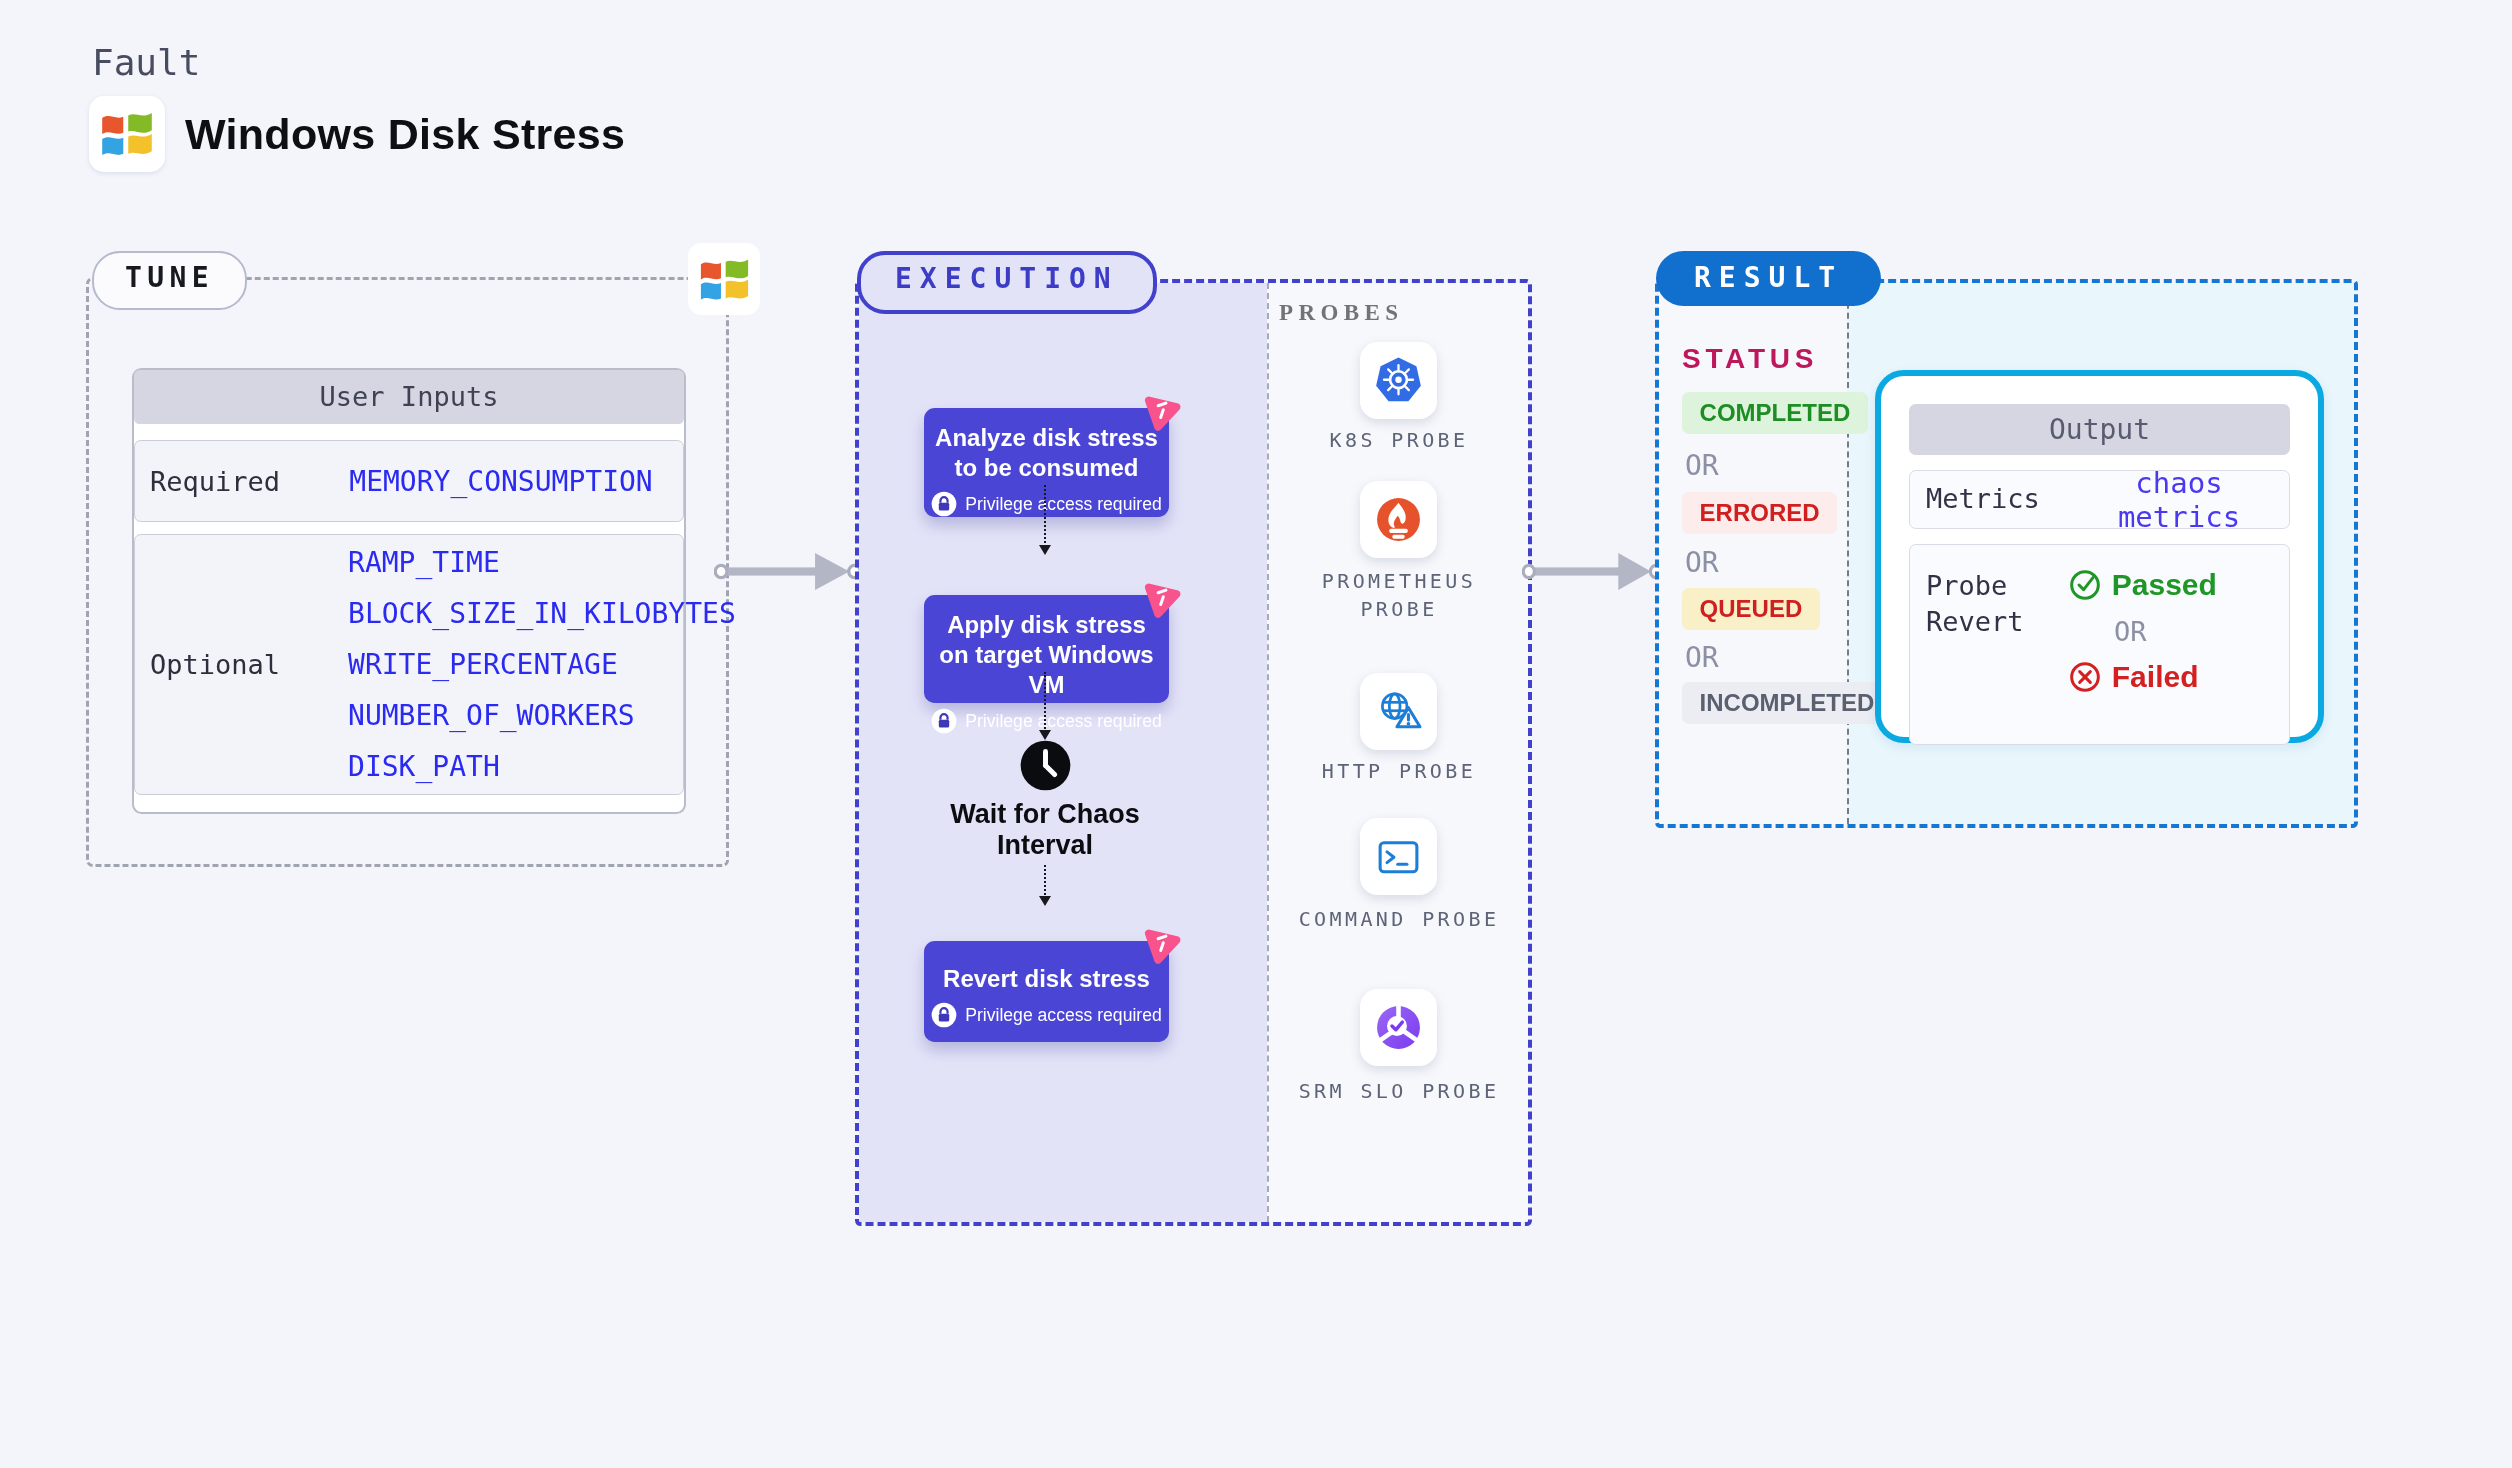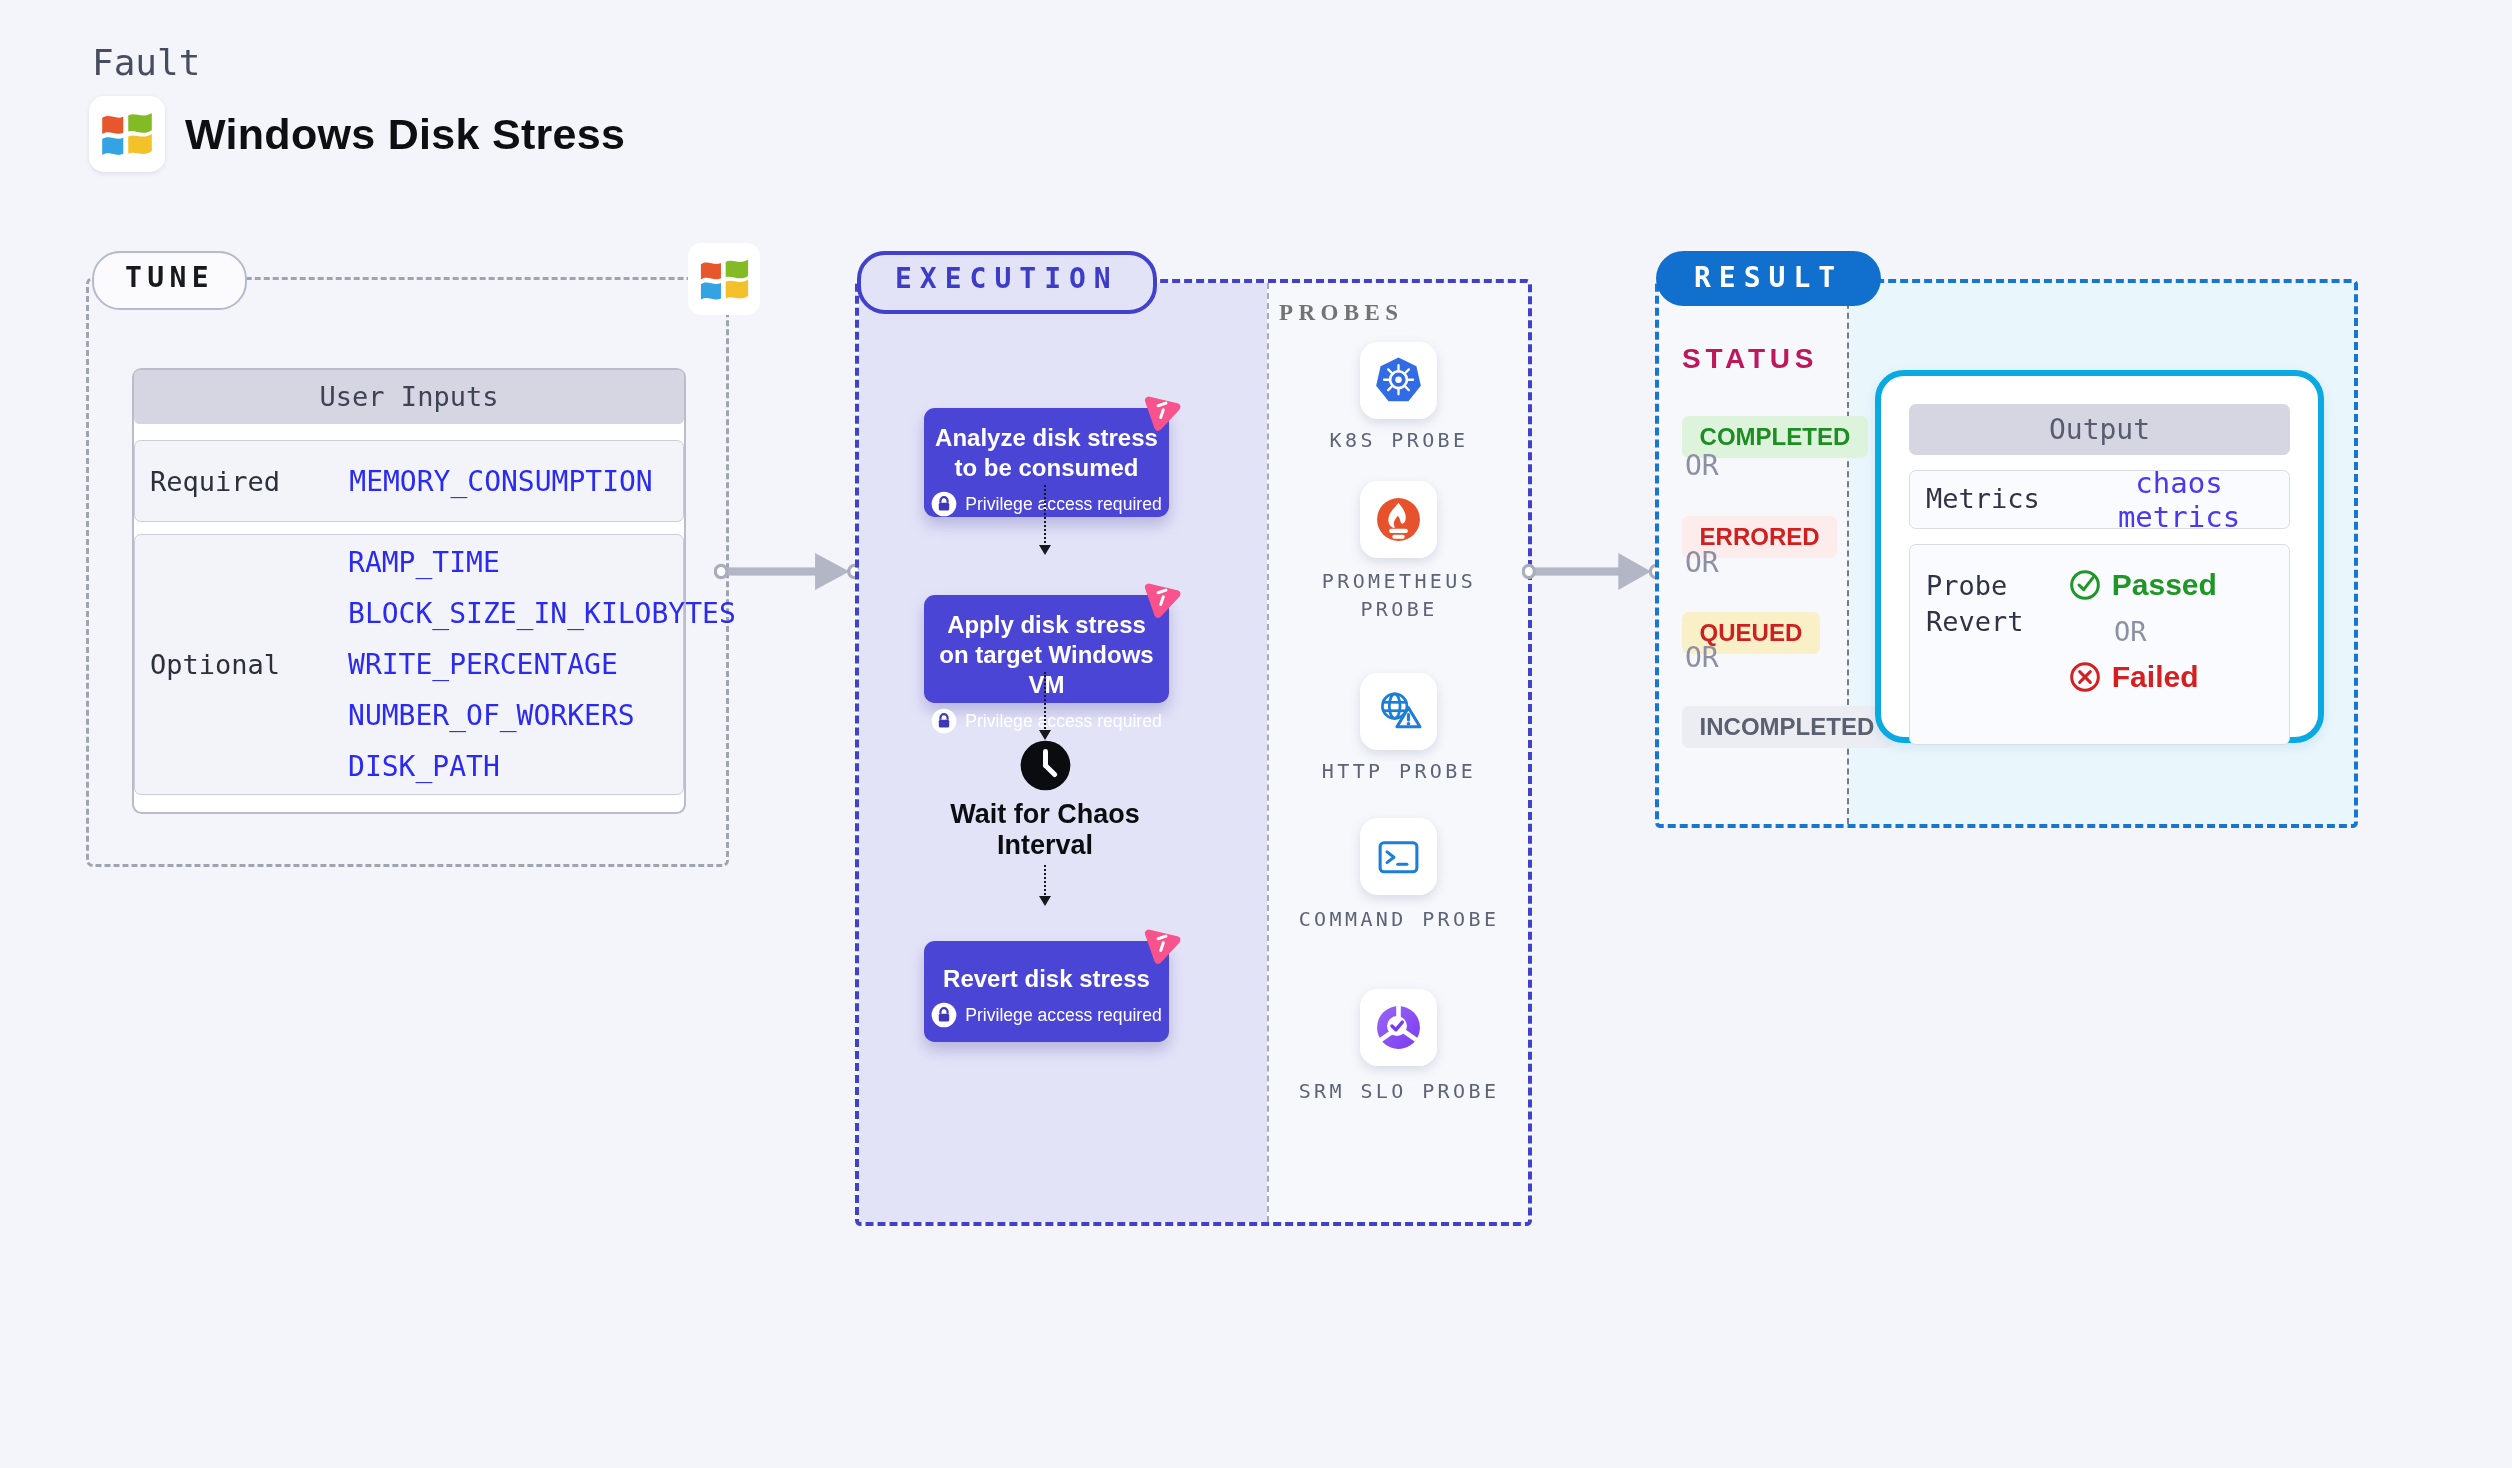--- a/index.html
+++ b/index.html
@@ -91,21 +91,21 @@
 
   
   .result-box{position:absolute;left:1655px;top:279px;width:703px;height:549px;box-sizing:border-box;
               border:4.7px dashed #1577d2;border-radius:5.4px;overflow:hidden;}
   .result-left{position:absolute;left:0;top:0;width:188px;height:100%;background:#f7f8fc;}
   .result-right{position:absolute;left:188px;top:0;right:0;height:100%;background:#e9f6fc;
                 border-left:2px dashed #767b87;box-sizing:border-box;}
   .status-heading{position:absolute;left:1682px;top:343px;font-size:28px;font-weight:bold;
                   letter-spacing:4.7px;color:#be185d;}
   .status-pill{position:absolute;left:1682px;padding:6.8px 17.6px;border-radius:6.8px;
-               font-size:24px;font-weight:bold;margin-top:24px;}
+               font-size:24px;font-weight:bold;}
   .st-completed{top:392px;color:#1d8d24;background:#def3dc;}
   .st-errored{top:492px;color:#cf1f1f;background:#fcecec;}
   .st-queued{top:588px;color:#ce2020;background:#faf0c8;}
   .st-incompleted{top:682px;color:#5b6070;background:#ebedf3;}
   .status-or{position:absolute;left:1685px;font-family:"DejaVu Sans Mono",monospace;
              font-size:28px;color:#8b90a4;}
   .or1{top:449px;} .or2{top:546px;} .or3{top:641px;}
 
   .output-box{position:absolute;left:1875px;top:370px;width:449px;height:373px;box-sizing:border-box;
               background:#fff;border:6px solid #0aa9e2;border-radius:29px;padding:28px;

